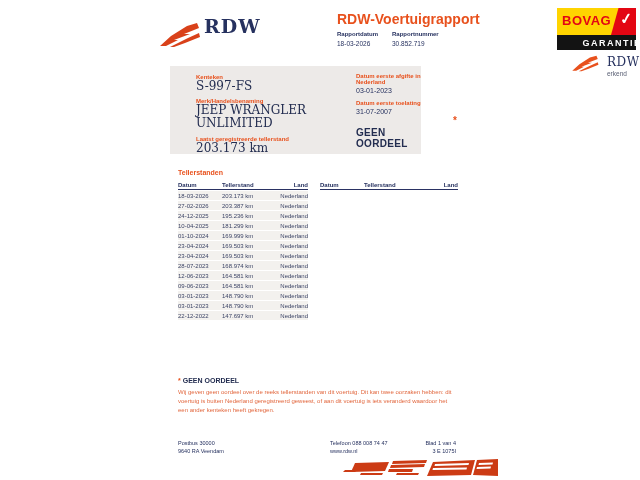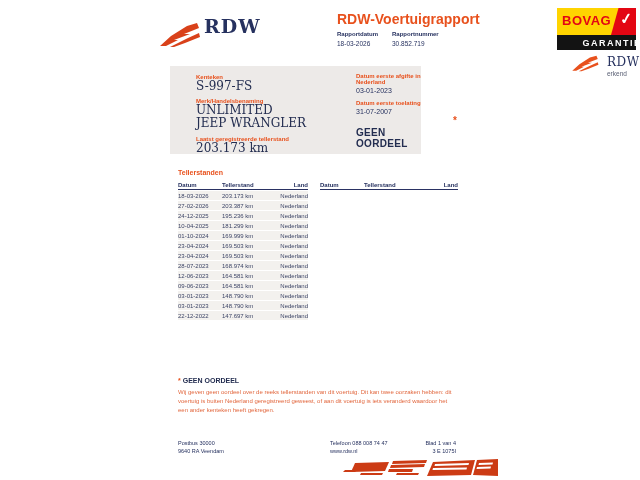--- a/index.html
+++ b/index.html
@@ -104,22 +104,22 @@
     <div class="erkend-text-brand">RDW</div>
     <div class="erkend-text-sub">erkend</div>
   </div>
 </div>
 
 <div class="abs vehicle-box">
   <div class="vb-left">
     <div class="vb-label">Kenteken</div>
     <div class="vb-value-lg">S-997-FS</div>
     <div class="vb-label mt5">Merk/Handelsbenaming</div>
+    <div class="vb-value-lg">JEEP WRANGLER</div>
     <div class="vb-value-lg">UNLIMITED</div>
-    <div class="vb-value-lg">JEEP WRANGLER</div>
     <div class="vb-label mt6">Laatst geregistreerde tellerstand</div>
     <div class="vb-value-lg">203.173 km</div>
   </div>
   <div class="vb-right">
     <div class="vb-label">Datum eerste afgifte in Nederland</div>
     <div class="vb-value-sm">03-01-2023</div>
     <div class="vb-label mt6">Datum eerste toelating</div>
     <div class="vb-value-sm">31-07-2007</div>
     <div class="oordeel">GEEN OORDEEL</div>
   </div>

